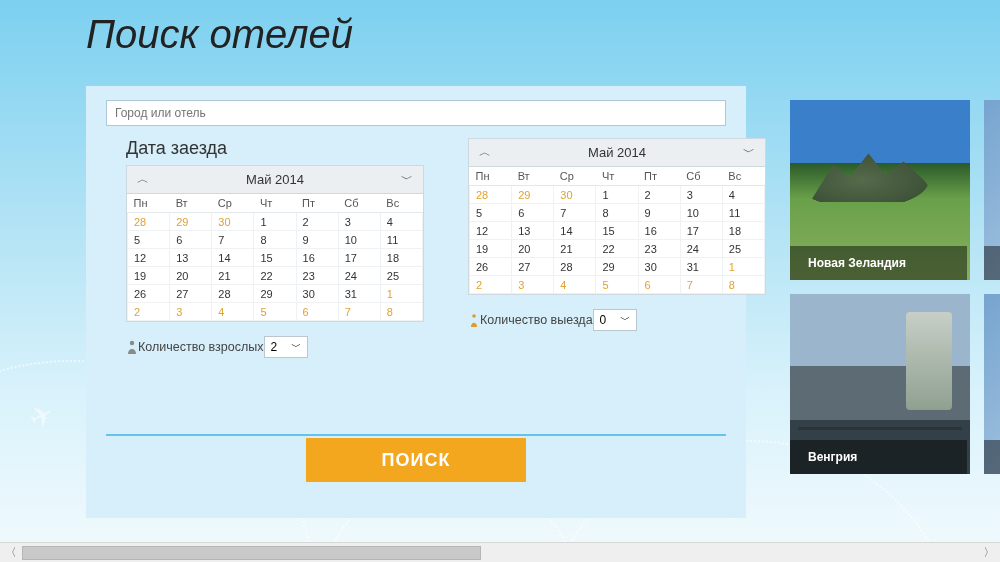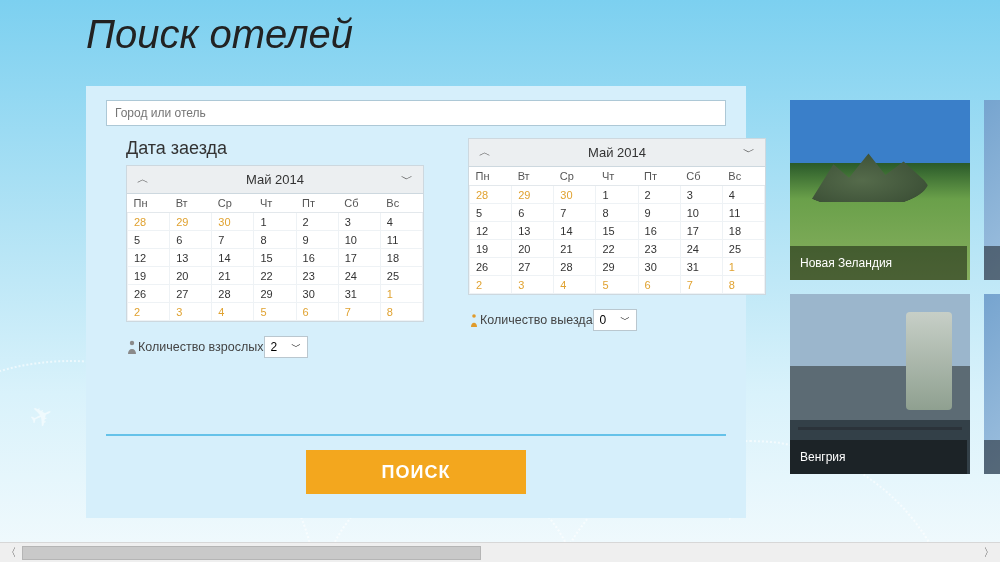--- a/index.html
+++ b/index.html
@@ -56,32 +56,32 @@
   }
   table.cal-grid td.dim { color:#e0a230;}
   .guests-row { display:flex; align-items:center; margin-top:14px;}
   .guests-row .ico { width:12px; height:14px; }
   .guests-row label { font-size:12.5px; color:#444;}
   .sel { display:flex; align-items:center; border:1px solid #bac7cf; background:#fff; height:22px; padding:0 6px; gap:14px; cursor:pointer;}
   .sel span{ font-size:12px;}
   .sel .chev{ font-size:10px;}
   .divider { position:absolute; left:20px; right:20px; top:348px; border-top:2px solid #65c2e9;}
   .search-btn {
-    position:absolute; left:50%; transform:translateX(-50%); top:364px;
+    position:absolute; left:50%; transform:translateX(-50%); top:352px;
     width:220px; height:44px; background:#f3a71e; color:#fff;
     font-size:18px; font-weight:600; letter-spacing:1px;
     border:none; cursor:pointer;
   }
 
   
   .tiles { position:absolute; left:790px; top:100px; display:flex; flex-direction:column; gap:14px;}
   .tilerow{ display:flex; gap:14px;}
   .tile { width:180px; height:180px; position:relative; overflow:hidden;}
   .tile .img{ position:absolute; inset:0;}
-  .tile .cap{ position:absolute; left:0; right:3px; bottom:0; height:34px; background:rgba(0,0,0,.45); color:#fff; font-size:12px; display:flex; align-items:center; padding:0 10px;}
+  .tile .cap{ position:absolute; left:0; right:3px; bottom:0; height:34px; background:rgba(0,0,0,.45); color:#fff; font-size:12px; display:flex; align-items:center; padding:0 18px;font-weight:bold;}
   .nz{ background:linear-gradient(to bottom,#3a7fc9 0%,#3a7fc9 35%,#2a5a2a 35%,#6aa04a 55%,#88b060 100%);}
   .nz::after{content:""; position:absolute; left:20px; top:48px; width:130px; height:54px; background:radial-gradient(ellipse at 40% 60%, #556b4b 0%, #3e5238 60%, transparent 61%); clip-path:polygon(0 100%,18% 30%,30% 55%,45% 10%,58% 50%,72% 25%,88% 60%,100% 100%);}
   .hu{ background:linear-gradient(to bottom,#9bb6cc 0%, #9bb6cc 40%, #5c6b74 40%, #5c6b74 70%, #334048 70%, #334048 100%);}
   .hu::before{content:"";position:absolute;left:8px;bottom:44px;width:164px;height:3px;background:#2b333a;}
   .hu::after{content:"";position:absolute;right:18px;top:18px;width:46px;height:98px;background:linear-gradient(#c7cfc7,#8fa090);border-radius:4px;}
   .gen2{ background:linear-gradient(135deg,#76a4cf,#bcd5ea);}
 
   
   .hscroll{ position:absolute; left:0; right:0; bottom:0; height:20px; background:#efefef; border-top:1px solid #d7d7d7; display:flex; align-items:center;}
   .hscroll .arrow{ width:22px; height:20px; display:flex;align-items:center;justify-content:center; font-size:11px; color:#555; cursor:pointer;}

